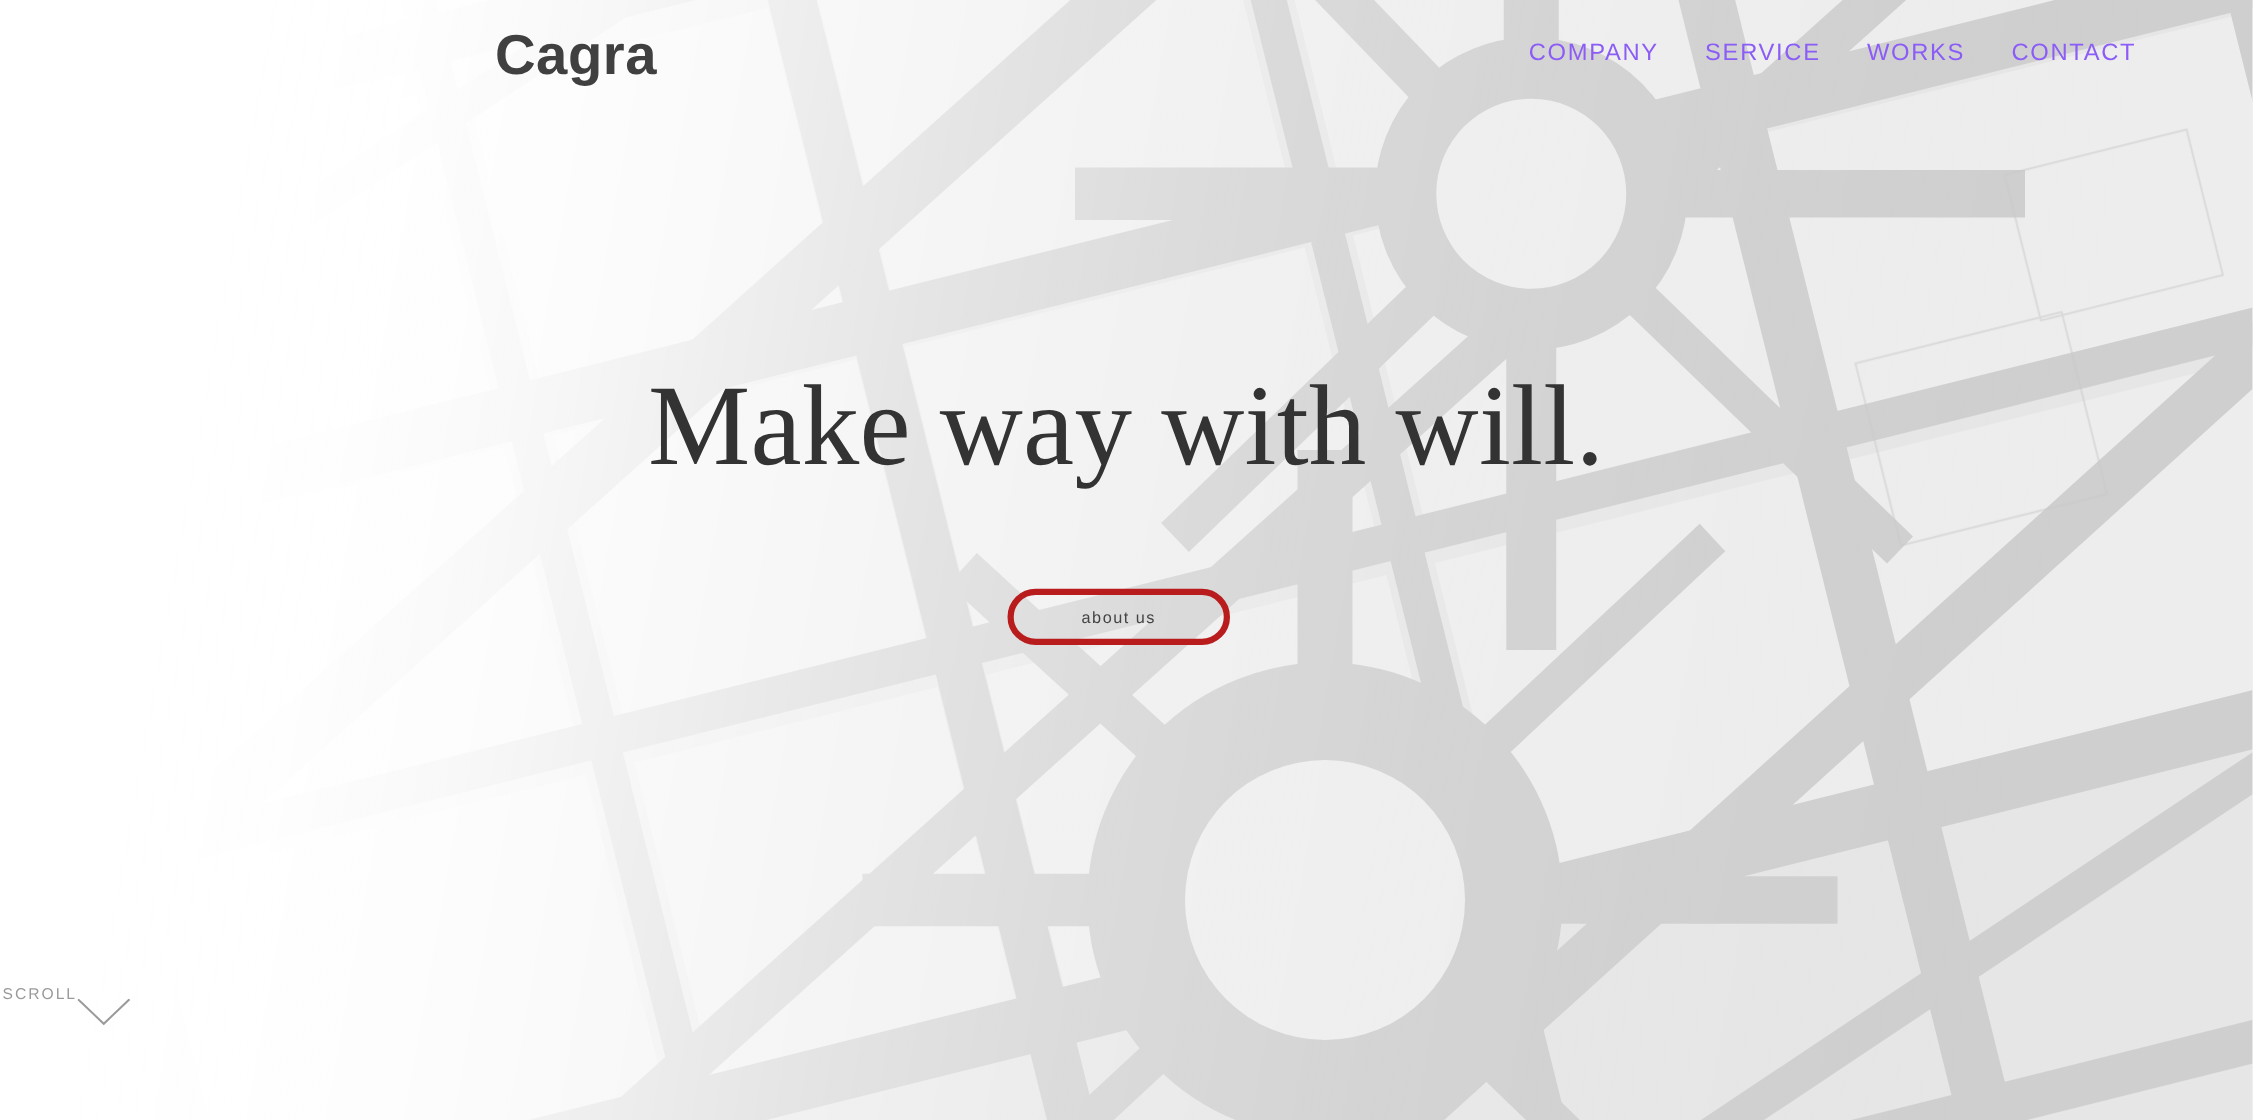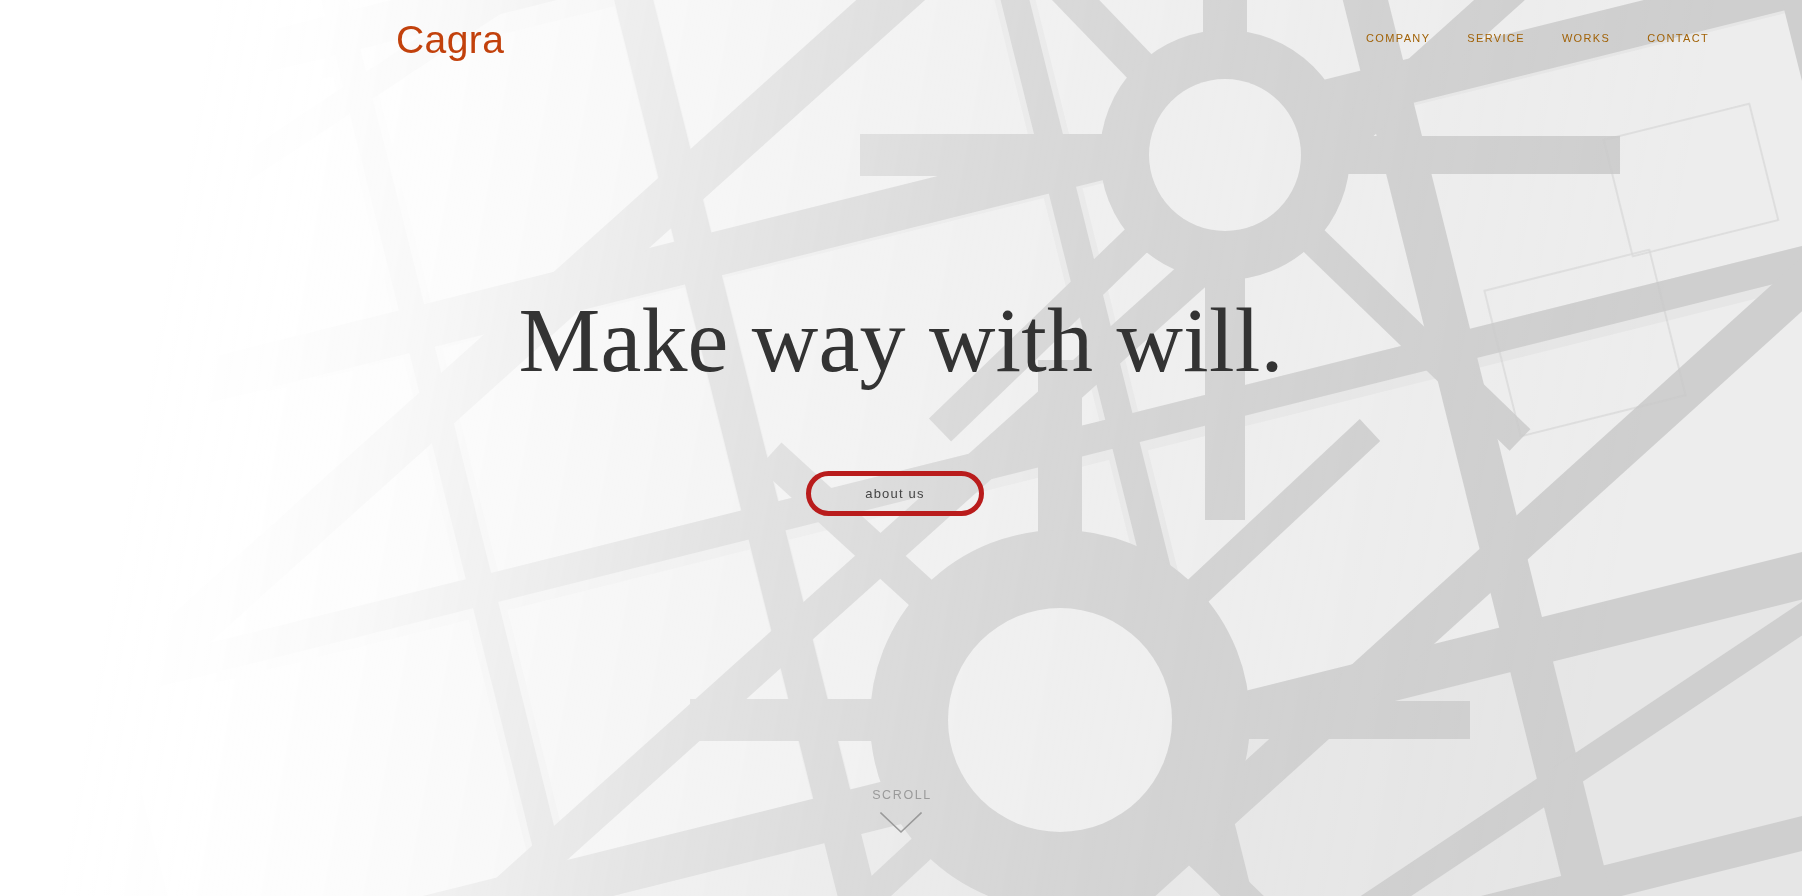--- a/index.html
+++ b/index.html
@@ -36,36 +36,36 @@
 
   
   #site-header {
     position:absolute; top:0; left:0;
     width:1802px; height:88px;
     display:flex; align-items:center;
     z-index:10;
   }
   #logo {
     position:absolute; left:396px; top:18px;
-    font-size:39px;
-    font-weight:400;
+    font-size:45px;
+    font-weight:700;
     letter-spacing:0.4px;
-    color:#c2410c;
+    color:#404040;
     line-height:1.15;
     white-space:nowrap;
   }
   #main-nav {
     position:absolute; right:93px; top:33px;
     display:flex; align-items:center;
     gap:37px;
   }
   .nav-link {
-    font-size:11px;
+    font-size:19px;
     letter-spacing:1.35px;
-    color:#a16207;
+    color:#8b5cf6;
     text-transform:uppercase;
     white-space:nowrap;
     text-decoration:none;
     cursor:pointer;
     line-height:1;
   }
 
   
   #hero-content {
     position:absolute; left:0; top:0;
@@ -97,22 +97,22 @@
     display:flex; align-items:center; justify-content:center;
     cursor:pointer;
     pointer-events:auto;
     font-family:"Liberation Sans", sans-serif;
   }
 
   
   #scroll-indicator {
     position:absolute; left:0; top:789px;
     width:1802px;
-    display:flex; flex-direction:column;
-    align-items:center;
+    display:flex; flex-direction:row;
+    align-items:flex-start;
     z-index:6;
     pointer-events:auto;
     cursor:pointer;
   }
   #scroll-label {
     font-size:12.5px;
     letter-spacing:1.6px;
     color:#9a9a9a;
     line-height:1;
     margin-left:2px;

